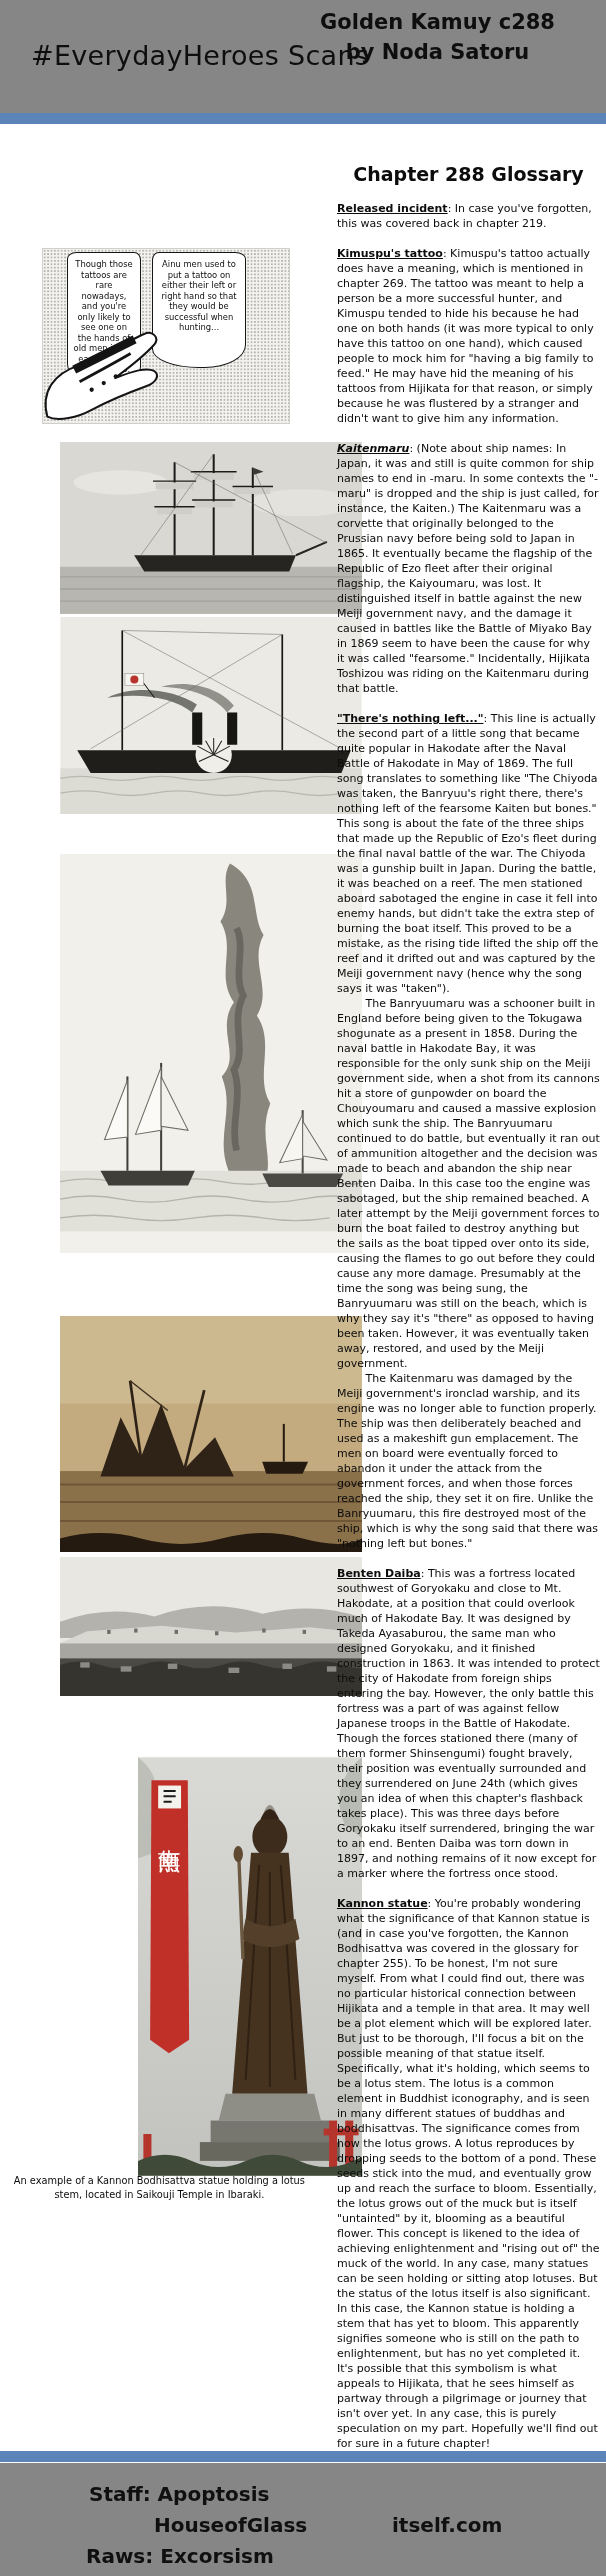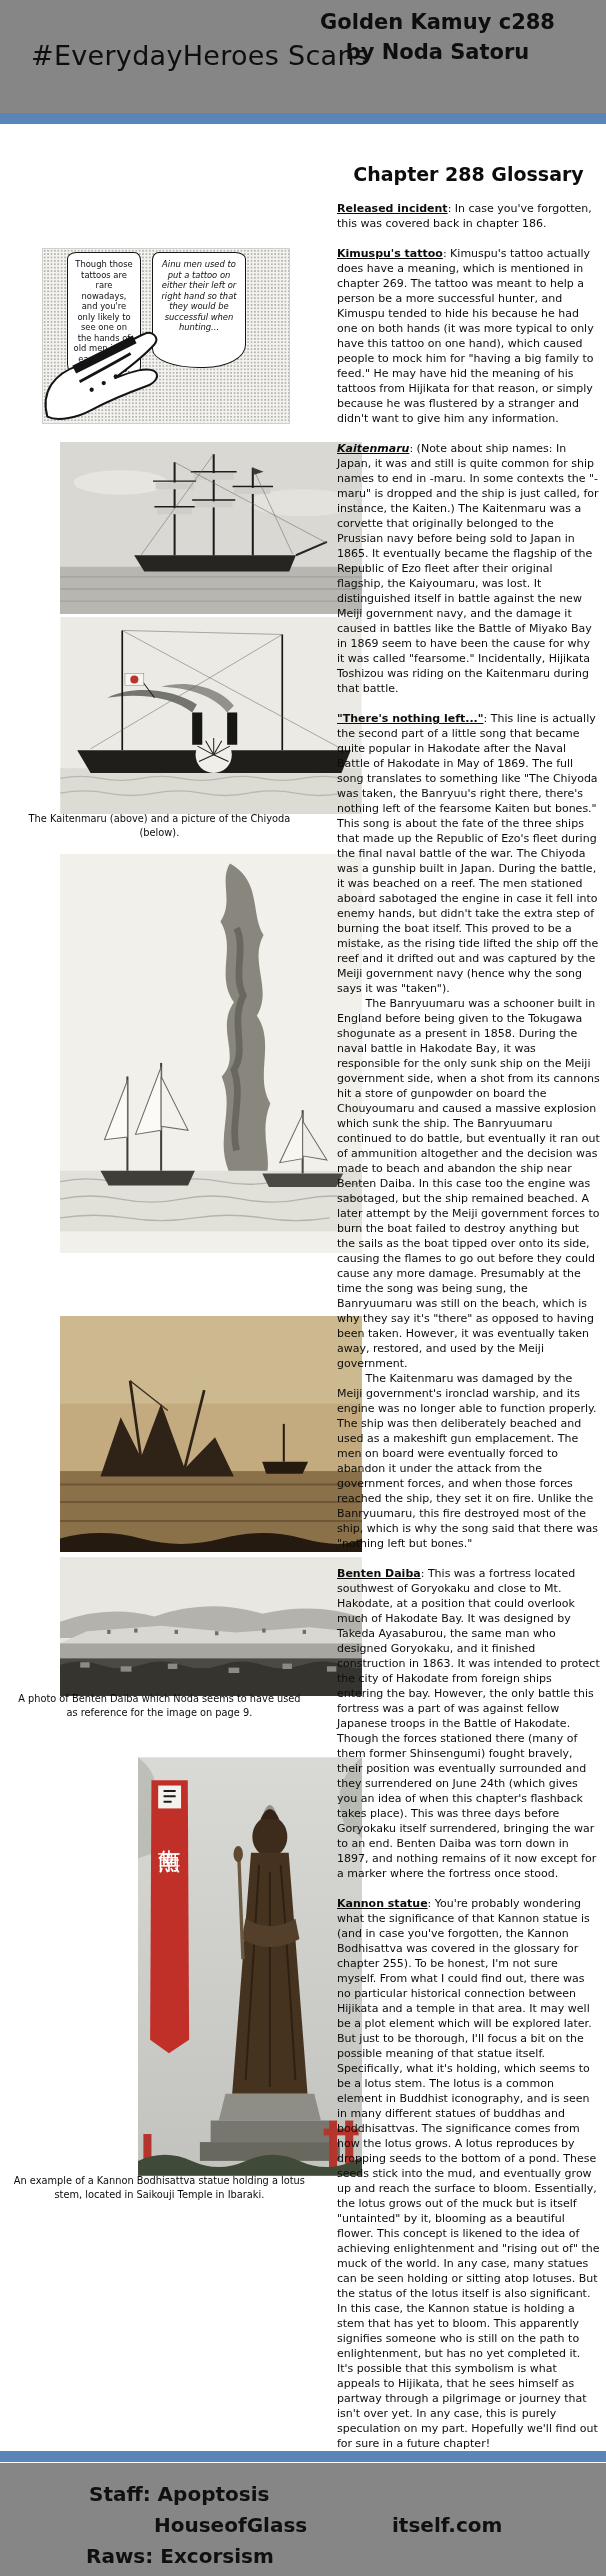--- a/index.html
+++ b/index.html
@@ -22,21 +22,21 @@
   .f-raws{left:86px;top:2544px;}
   .f-site{left:392px;top:2513px;}
   
   .manga-panel{position:absolute;left:42px;top:248px;width:246px;height:174px;
     background-color:#f3f2ef;
     background-image:radial-gradient(#b4b3af 0.7px, transparent 0.9px);
     background-size:3.4px 3.4px;border:0.7px solid #cfcfcb;}
   .bubble{position:absolute;background:#fff;border:1.3px solid #151515;
     font-size:8.4px;line-height:1.25;text-align:center;padding:6.7px 5.4px;box-sizing:border-box;}
   .bubble.left{left:24px;top:2.7px;width:74px;height:135px;border-radius:9.4px 6.7px 48% 46%/6.7px 8px 20px 23px;}
-  .bubble.right{left:109px;top:2.7px;width:94px;height:116px;border-radius:6.7px 10.8px 44% 50%/8px 6.7px 23px 19px;font-style:italic;}
+  .bubble.right{left:109px;top:2.7px;width:94px;height:116px;border-radius:6.7px 10.8px 44% 50%/8px 6.7px 23px 19px;}
   .hand-wrap{position:absolute;left:-4px;top:79px;width:155px;height:94px;}
   
   .fig{position:absolute;left:20px;width:302px;overflow:hidden;}
   .fig svg{display:block;}
   .fig-a{top:431px;height:172px;}
   .fig-b{top:606px;height:197px;}
   .fig-c{top:843px;height:399px;}
   .fig-d{top:1305px;height:236px;}
   .fig-e{top:1546px;height:139px;}
   .fig-f{left:98px;top:1746px;width:224px;height:419px;}
@@ -137,21 +137,20 @@
       <line x1="92" y1="20" x2="418" y2="196" stroke="#6b6a65" stroke-width="0.8"></line>
       <line x1="330" y1="26" x2="45" y2="196" stroke="#6b6a65" stroke-width="0.8"></line>
       <g>
         <line x1="140" y1="120" x2="122" y2="96" stroke="#161613" stroke-width="1.5"></line>
         <rect x="96" y="84" width="28" height="18" fill="#f6f5f0" stroke="#8a8984" stroke-width="0.8"></rect>
         <circle cx="110" cy="93" r="6" fill="#b8342c"></circle>
       </g>
     </svg>
   </figure>
 
-  <figcaption class="caption cap1">The Kaitenmaru (above) and a picture of the Chiyoda (below).</figcaption>
 
   <figure class="fig fig-c">
     <svg width="302" height="399" viewBox="0 0 448 592">
       <rect width="448" height="592" fill="#f1f0ea"></rect>
       <path d="M250,470 C230,420 260,380 240,330 C270,300 230,260 258,220 C230,180 262,140 238,100 C258,70 236,40 252,14 C300,40 282,90 302,120 C280,160 316,200 292,240 C320,280 288,330 312,370 C292,420 322,460 300,488 C282,478 262,480 250,470 Z" fill="#75736a" opacity="0.85"></path>
       <path d="M262,440 C252,400 272,360 258,320 C278,290 252,250 272,210 C256,180 276,140 262,110" stroke="#55534b" stroke-width="10" fill="none" opacity="0.6"></path>
       <rect y="470" width="448" height="90" fill="#e2e1d9"></rect>
       <path d="M0,486 q40,-8 80,0 t80,0 t80,0 t80,0 t80,0 t48,0 M0,512 q45,-9 90,0 t90,0 t90,0 t90,0 t88,0 M0,540 q50,-8 100,0 t100,0 t100,0 t100,0" stroke="#b5b4ac" stroke-width="2" fill="none"></path>
       <path d="M60,470 L200,470 L190,492 L72,492 Z" fill="#3f3e39"></path>
       <line x1="100" y1="470" x2="100" y2="330" stroke="#3f3e39" stroke-width="3"></line>
@@ -211,21 +210,20 @@
         <rect x="30" y="156" width="14" height="8"></rect>
           <rect x="90" y="162" width="16" height="8"></rect>
         <rect x="160" y="158" width="14" height="8"></rect>
           <rect x="250" y="164" width="16" height="8"></rect>
         <rect x="330" y="158" width="14" height="8"></rect>
           <rect x="396" y="162" width="14" height="8"></rect>
       </g>
     </svg>
   </figure>
 
-  <figcaption class="caption cap3">A photo of Benten Daiba which Noda seems to have used as reference for the image on page 9.</figcaption>
 
   <figure class="fig fig-f">
     <svg width="224" height="419" viewBox="0 0 333 622">
       <defs>
         <linearGradient id="sky" x1="0" y1="0" x2="0" y2="1">
           <stop offset="0" stop-color="#d9dad6"></stop>
             <stop offset="1" stop-color="#c2c3bf"></stop>
         </linearGradient>
       </defs>
       <rect width="333" height="622" fill="url(#sky)"></rect>
@@ -261,21 +259,21 @@
       <path d="M0,600 q40,-18 80,0 t80,0 t80,0 t80,0 t13,0 L333,622 L0,622 Z" fill="#3f4a38"></path>
     </svg>
   </figure>
 
   <figcaption class="caption cap4">An example of a Kannon Bodhisattva statue holding a lotus stem, located in Saikouji Temple in Ibaraki.</figcaption>
 
   <section class="glossary">
     <h1>Chapter 288 Glossary</h1>
 
     <div class="entry">
-      <p><span class="term">Released incident</span><span>:  In case you've forgotten, this was covered back in chapter 186.</span></p>
+      <p><span class="term">Released incident</span><span>:  In case you've forgotten, this was covered back in chapter 219.</span></p>
     </div>
 
     <div class="entry">
       <p><span class="term">Kimuspu's tattoo</span><span>:  Kimuspu's tattoo actually does have a meaning, which is mentioned in chapter 269.  The tattoo was meant to help a person be a more successful hunter, and Kimuspu tended to hide his because he had one on both hands (it was more typical to only have this tattoo on one hand), which caused people to mock him for "having a big family to feed."  He may have hid the meaning of his tattoos from Hijikata for that reason, or simply because he was flustered by a stranger and didn't want to give him any information.</span></p>
     </div>
 
     <div class="entry">
       <p><span class="term italic">Kaitenmaru</span><span>:  (Note about ship names: In Japan, it was and still is quite common for ship names to end in -maru.  In some contexts the "-maru" is dropped and the ship is just called, for instance, the Kaiten.)  The Kaitenmaru was a corvette that originally belonged to the Prussian navy before being sold to Japan in 1865.  It eventually became the flagship of the Republic of Ezo fleet after their original flagship, the Kaiyoumaru, was lost.  It distinguished itself in battle against the new Meiji government navy, and the damage it caused in battles like the Battle of Miyako Bay in 1869 seem to have been the cause for why it was called "fearsome."  Incidentally, Hijikata Toshizou was riding on the Kaitenmaru during that battle.</span></p>
     </div>
 

